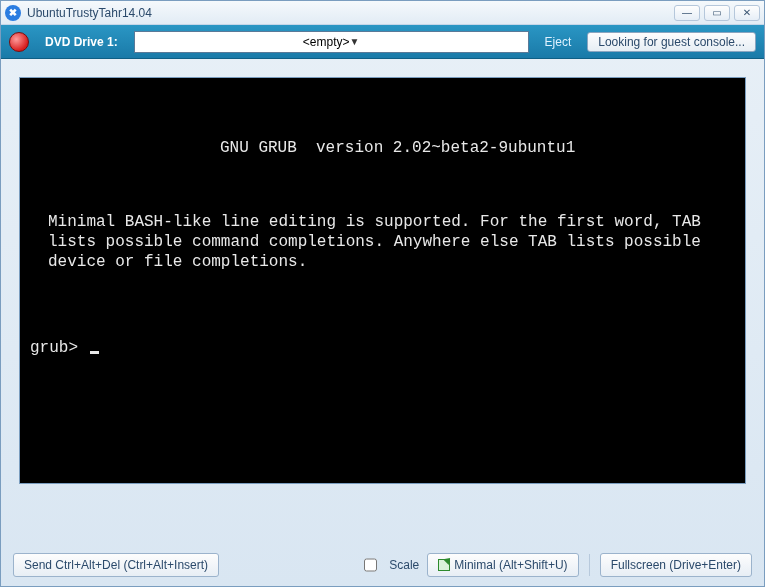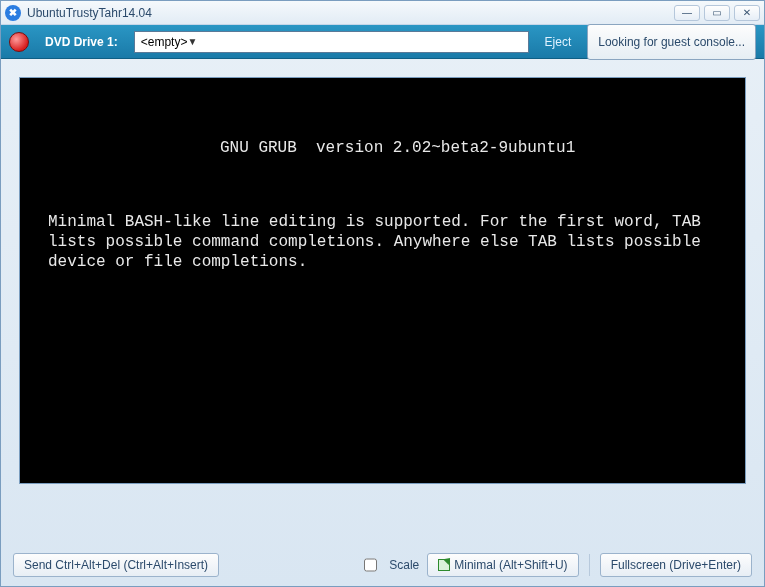--- a/index.html
+++ b/index.html
@@ -67,28 +67,28 @@
   .drive-label { color: #fff; font-weight: bold; }
   .drive-select {
     flex: 1;
     max-width: 400px;
     height: 22px;
     background: #fff;
     border: 1px solid #5a7a98;
     display: flex;
     align-items: center;
     padding: 0 6px;
-    justify-content: flex-start;
+    justify-content: center;
     cursor: pointer;
   }
   .drive-select .arrow { font-size: 10px; color: #333; }
   .eject-link { color: #dff2ff; cursor: pointer; }
   .guest-btn {
     margin-left: auto;
-    height: 36px;
+    height: 20px;
     background: linear-gradient(to bottom,#fdfdfd,#e6eef4);
     border: 1px solid #8aa5c0;
     border-radius: 3px;
     padding: 0 10px;
     display:flex;align-items:center;
     color:#2b4a6b;
     cursor: pointer;
   }
   .content {
     flex: 1;
@@ -182,20 +182,21 @@
       <span>Looking for guest console...</span>
     </div>
   </div>
 
   <div class="content">
     <div class="console">
       <div class="headline">GNU GRUB  version 2.02~beta2-9ubuntu1</div>
       <div class="body">Minimal BASH-like line editing is supported. For the first word, TAB
 lists possible command completions. Anywhere else TAB lists possible
 device or file completions.</div>
+      <div class="prompt-line"><span>grub&gt; </span><span class="cursor"></span></div>
     </div>
   </div>
 
   <div class="bottombar">
     <div class="btn">
       <span>Send Ctrl+Alt+Del (Ctrl+Alt+Insert)</span>
     </div>
     <div class="spacer"></div>
     <label class="scale-check">
       <input type="checkbox" style="">

